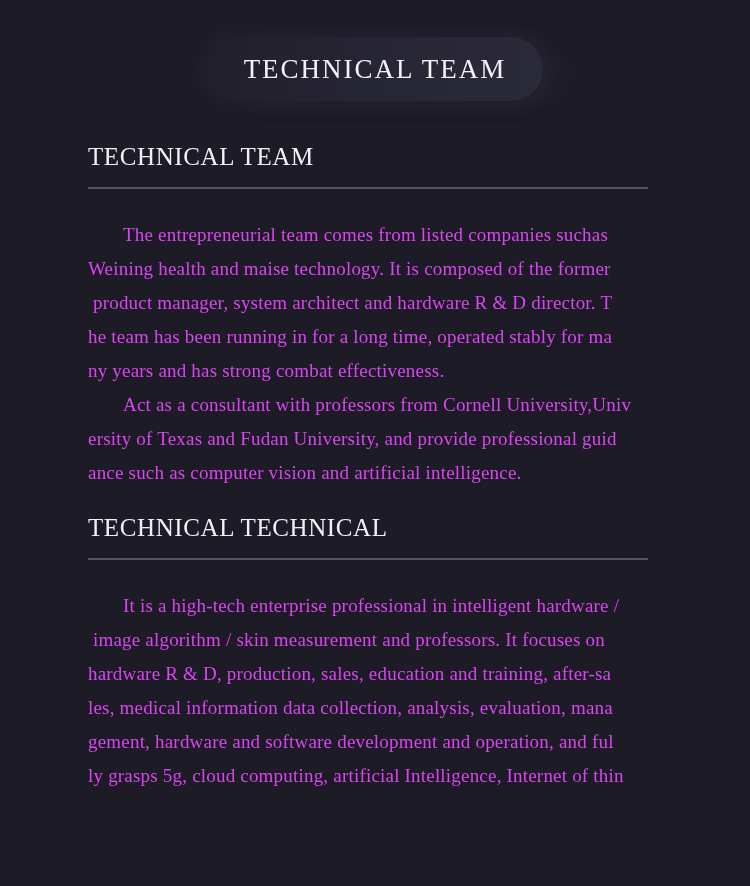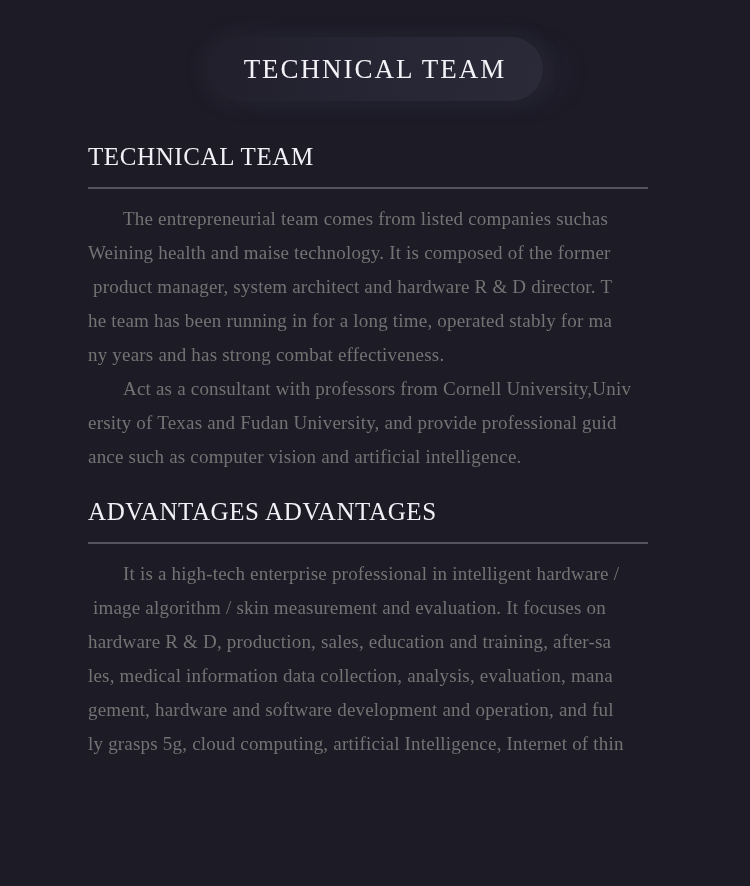--- a/index.html
+++ b/index.html
@@ -50,25 +50,25 @@
   }
   .section-heading.first { margin-top: 41px; }
   .section-heading.second { margin-top: 23px; }
   .divider {
     width: 560px;
     height: 2px;
     background: #55545e;
     margin-top: 15px;
   }
   .para {
-    margin-top: 13px;
+    margin-top: 29px;
     font-size: 19px;
     line-height: 34px;
     letter-spacing: 0.2px;
-    color: #737373;
+    color: #d946ef;
   }
   .line {
     white-space: pre-wrap;
   }
   .line.indent {
     text-indent: 35px;
   }
 </style>
 </head>
 <body>
@@ -90,25 +90,25 @@
         <div class="line"> product manager, system architect and hardware R &amp; D director. T</div>
         <div class="line">he team has been running in for a long time, operated stably for ma</div>
         <div class="line">ny years and has strong combat effectiveness.</div>
         <div class="line indent">Act as a consultant with professors from Cornell University,Univ</div>
         <div class="line">ersity of Texas and Fudan University, and provide professional guid</div>
         <div class="line">ance such as computer vision and artificial intelligence.</div>
       </div>
     </section>
 
     <section>
-      <h2 class="section-heading second">ADVANTAGES ADVANTAGES</h2>
+      <h2 class="section-heading second">TECHNICAL TECHNICAL</h2>
       <div class="divider"></div>
       <div class="para">
         <div class="line indent">It is a high-tech enterprise professional in intelligent hardware /</div>
-        <div class="line"> image algorithm / skin measurement and evaluation. It focuses on</div>
+        <div class="line"> image algorithm / skin measurement and professors. It focuses on</div>
         <div class="line">hardware R &amp; D, production, sales, education and training, after-sa</div>
         <div class="line">les, medical information data collection, analysis, evaluation, mana</div>
         <div class="line">gement, hardware and software development and operation, and ful</div>
         <div class="line">ly grasps 5g, cloud computing, artificial Intelligence, Internet of thin</div>
       </div>
     </section>
 
   </div>
 </div>
 

